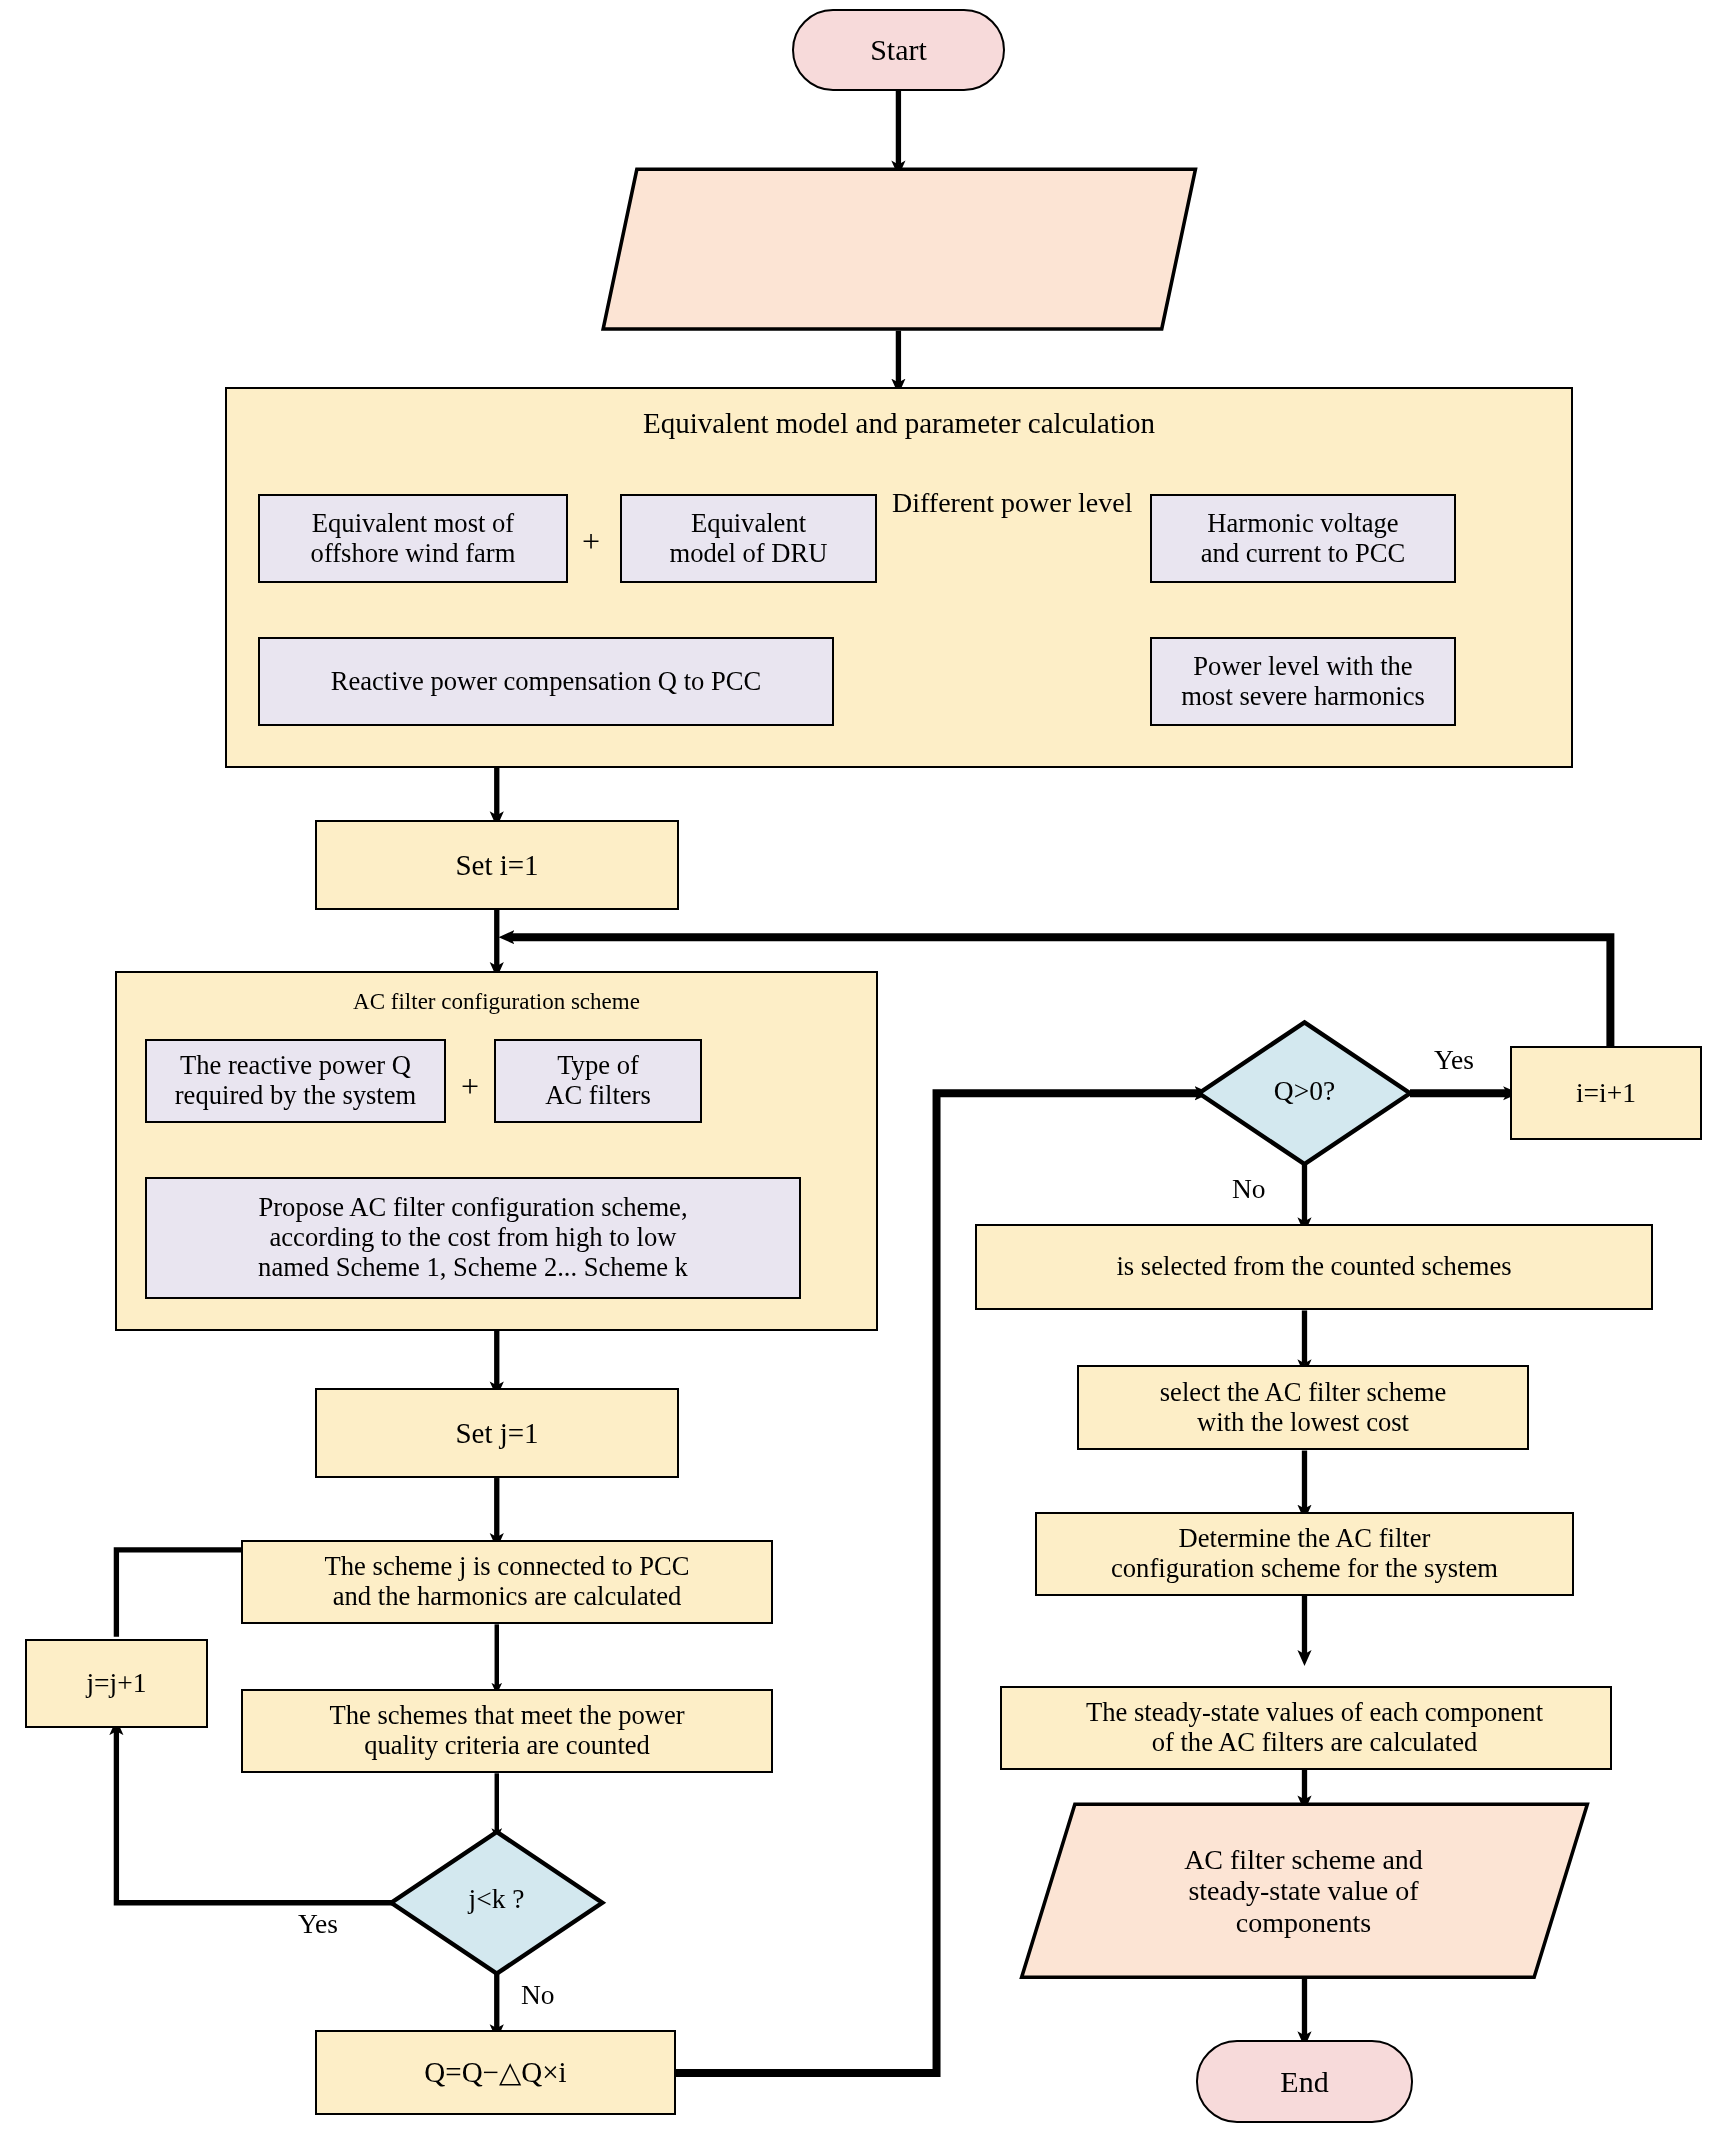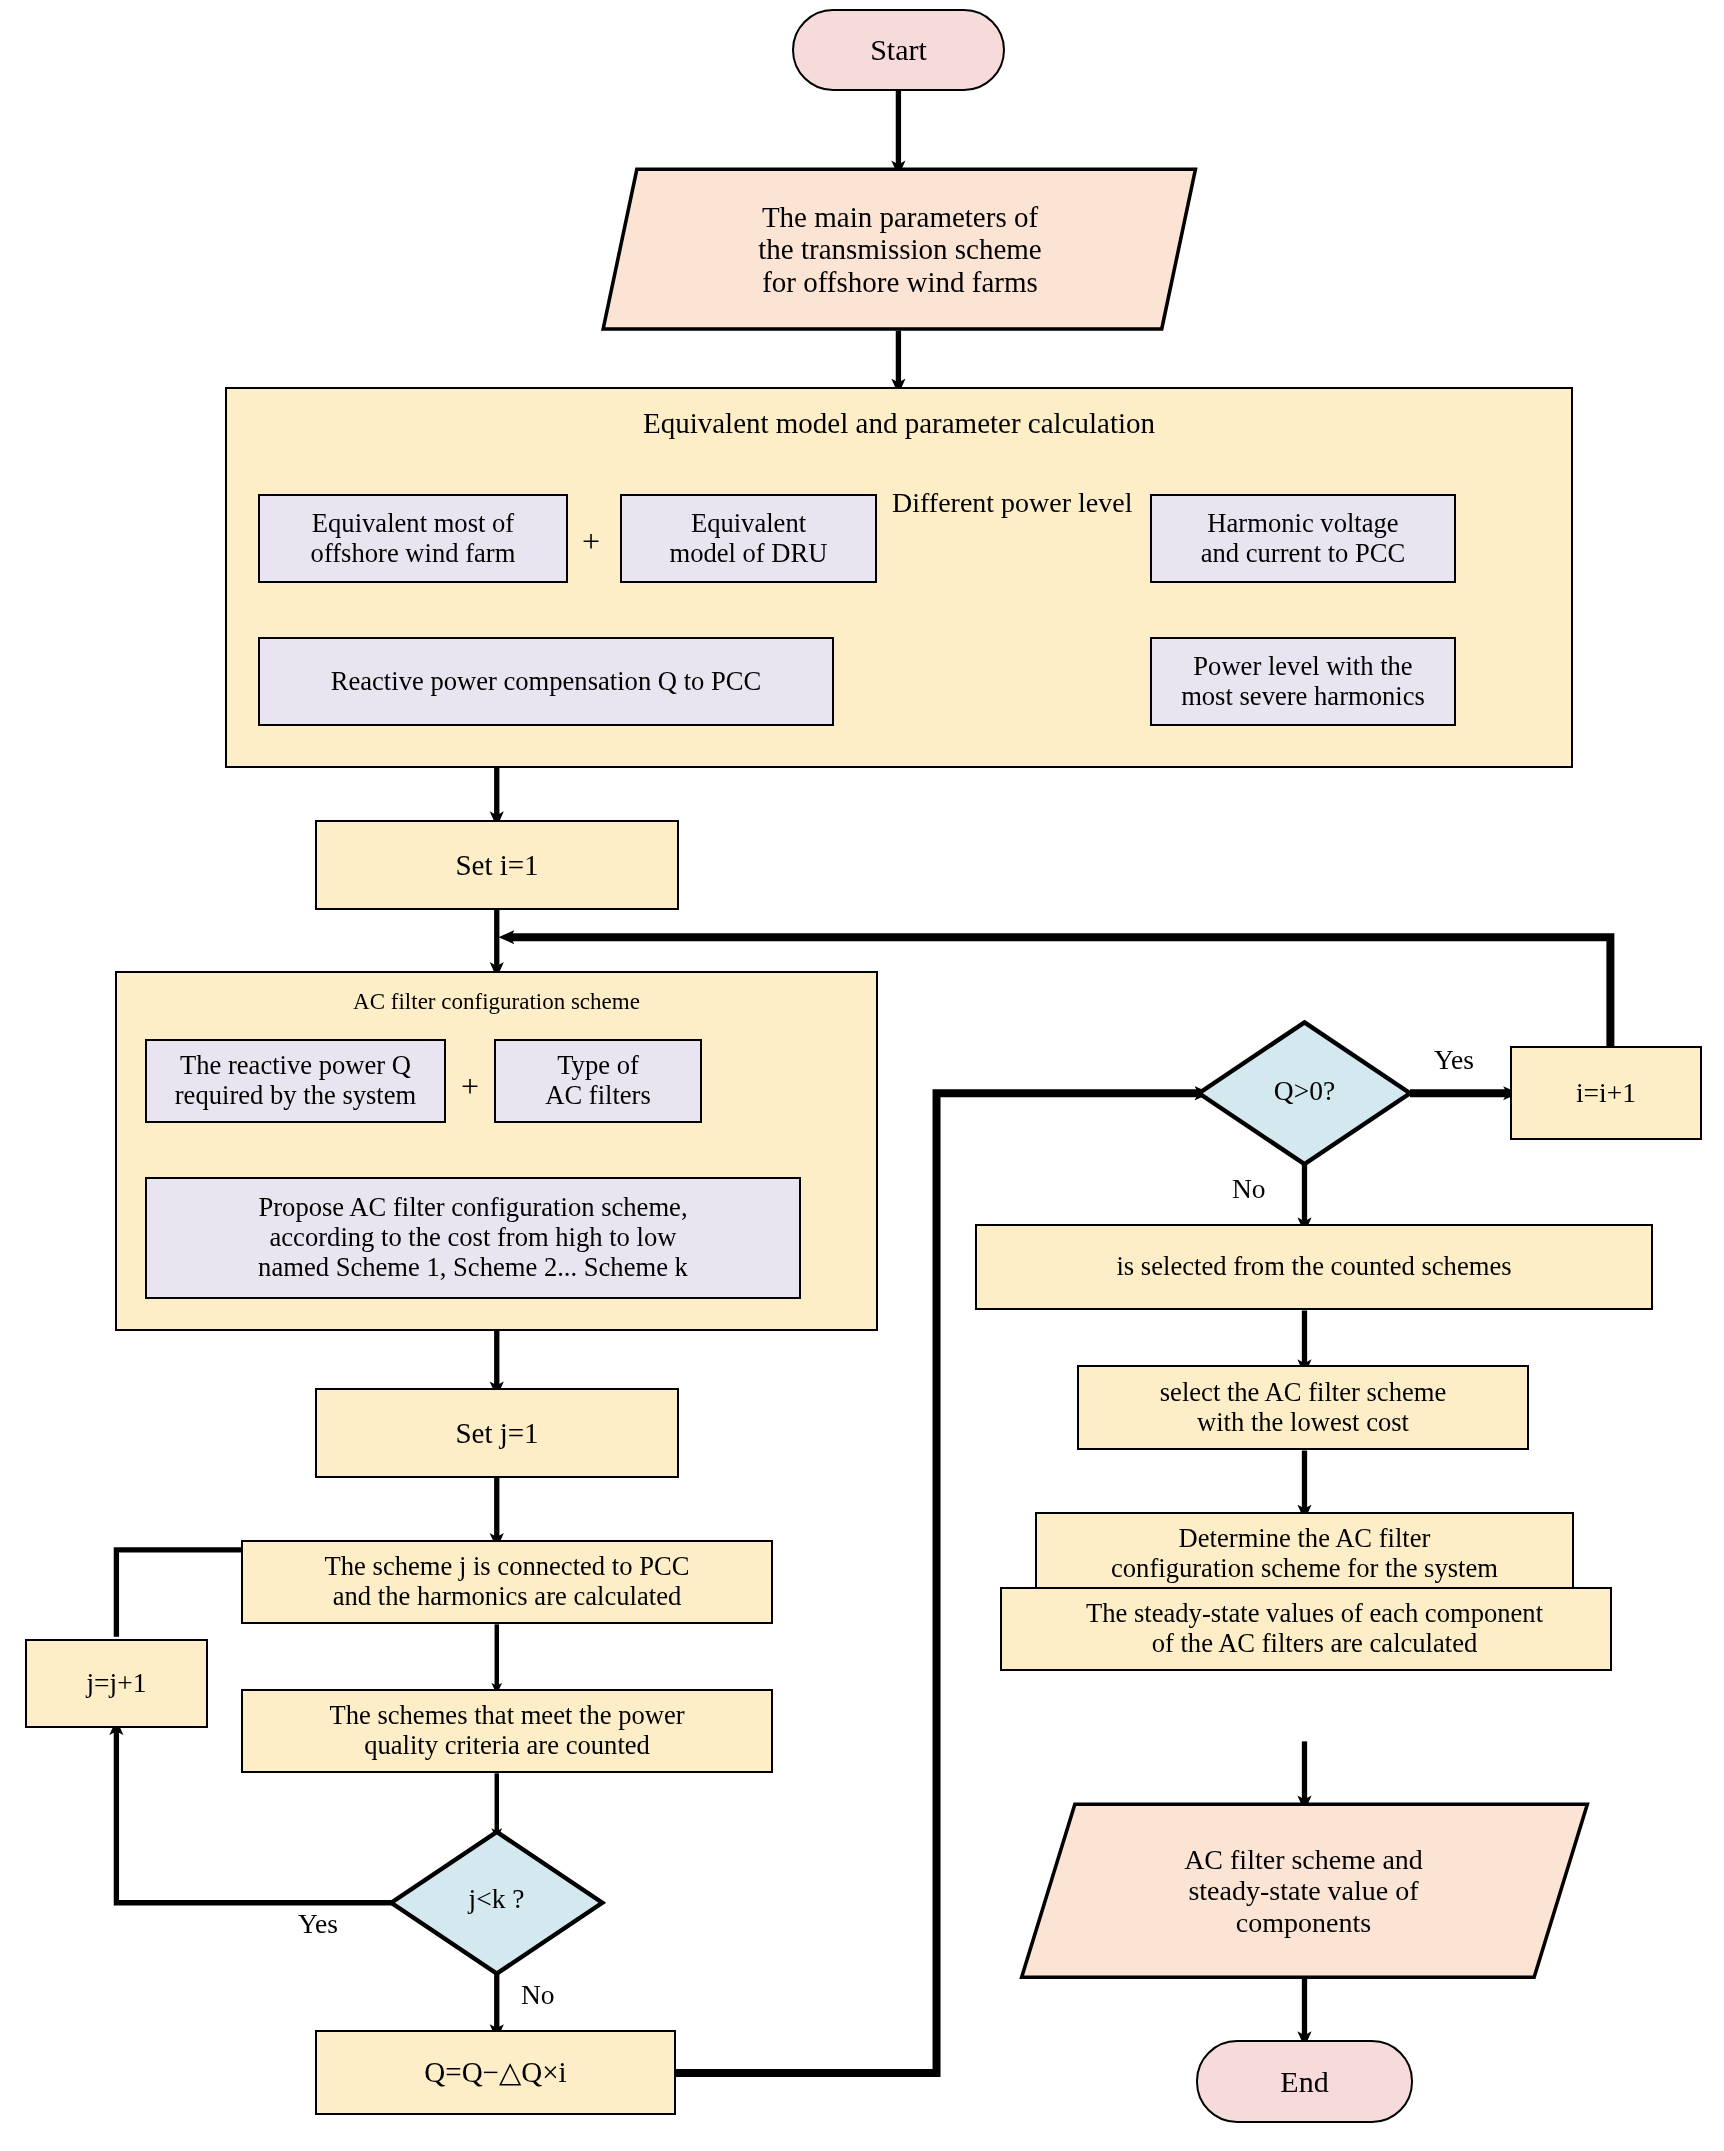--- a/index.html
+++ b/index.html
@@ -88,25 +88,20 @@
 
     <polygon points="1471,1153 1590,1233 1471,1313 1352,1233" fill="#d3e8ef" stroke="#000" stroke-width="5"></polygon>
 
     <polygon points="560,2066 679,2146 560,2226 441,2146" fill="#d3e8ef" stroke="#000" stroke-width="5"></polygon>
   </svg>
 
   <div class="node term" style="left:792px;top:8.9px;width:213px;height:82px;font-size:30px;">
     <span>Start</span>
   </div>
 
-  <div class="node" style="left:656px;top:174px;width:488px;height:151px;font-size:29px;flex-direction:column;">
-    <span>The main parameters of</span>
-    <span>the transmission scheme</span>
-    <span>for offshore wind farms</span>
-  </div>
 
   <div class="node group" style="left:225px;top:387px;width:1348px;height:381px;display:block;">
     <div class="grouptitle" style="top:17.7px;font-size:29px;">Equivalent model and parameter calculation</div>
 
     <div class="node sub" style="left:31px;top:105px;width:310px;height:89px;font-size:26.6px;flex-direction:column;">
       <span>Equivalent most of</span>
       <span>offshore wind farm</span>
     </div>
 
     <div class="plus" style="left:355px;top:135px;font-size:32px;">+</div>
@@ -201,21 +196,21 @@
   <div class="node proc" style="left:1077px;top:1365px;width:452px;height:85px;font-size:26.6px;flex-direction:column;">
     <span>select the  AC filter scheme</span>
     <span>with the lowest cost</span>
   </div>
 
   <div class="node proc" style="left:1035px;top:1512px;width:539px;height:84px;font-size:26.6px;flex-direction:column;">
     <span>Determine the AC filter</span>
     <span>configuration scheme for the system</span>
   </div>
 
-  <div class="node proc" style="left:1000px;top:1587px;width:612px;height:84px;font-size:26.6px;flex-direction:column;padding-left:17px;">
+  <div class="node proc" style="left:1000px;top:1686px;width:612px;height:84px;font-size:26.6px;flex-direction:column;padding-left:17px;">
     <span>The steady-state values of each component</span>
     <span>of the AC filters are calculated</span>
   </div>
 
   <div class="node" style="left:1082px;top:1809px;width:443px;height:164px;font-size:28px;flex-direction:column;">
     <span>AC filter scheme and</span>
     <span>steady-state  value of</span>
     <span>components</span>
   </div>
 

